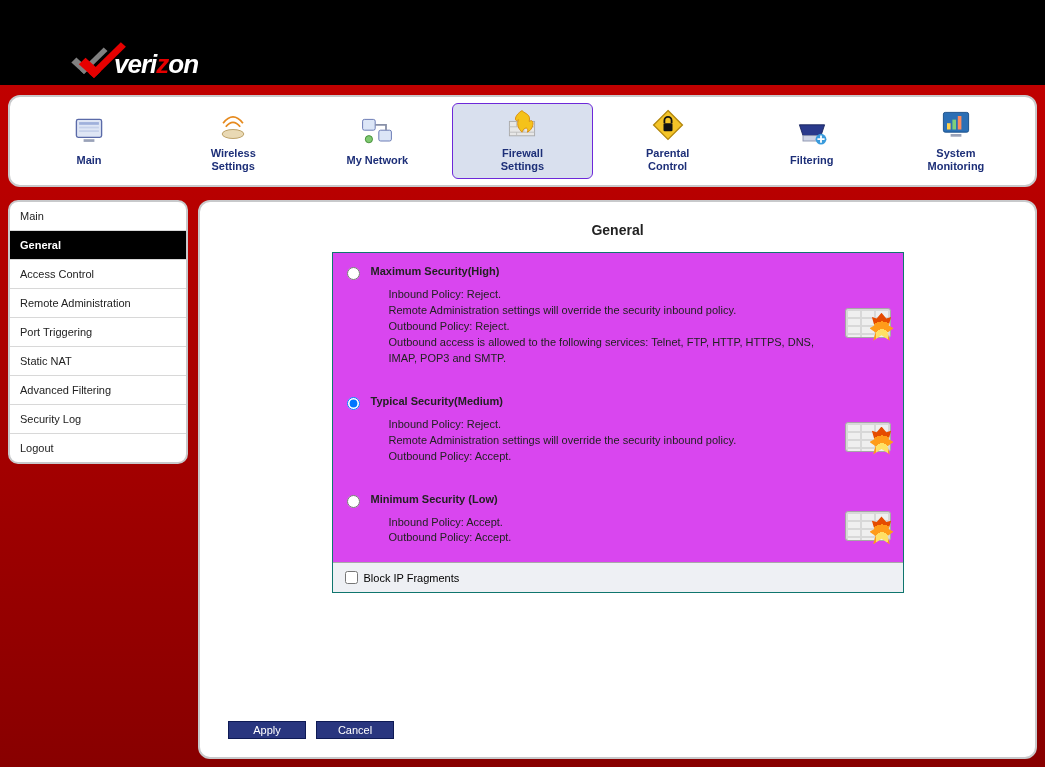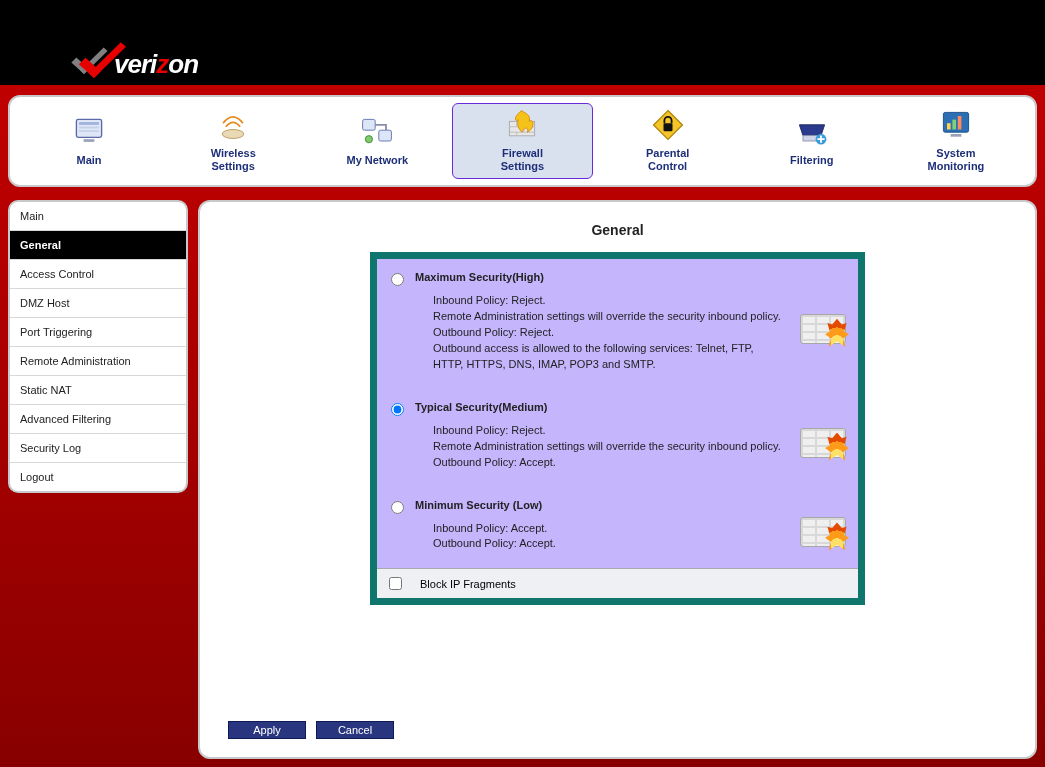--- a/index.html
+++ b/index.html
@@ -142,23 +142,23 @@
   }
   .panel-title {
     text-align: center;
     font-weight: bold;
     font-size: 14px;
     color: #222;
     margin-bottom: 14px;
   }
   .sec-table {
     align-self: center;
-    width: 495px;
-    border: 7px solid #0f766e;
-    background: #c4b5fd;
+    width: 572px;
+    border: 1px solid #0f766e;
+    background: #d946ef;
   }
   .sec-row {
     display: flex;
     padding: 12px 14px 16px;
     position: relative;
   }
   .sec-row + .sec-row {}
   .sec-radio-col {
     width: 24px;
     padding-top: 2px;
@@ -184,21 +184,21 @@
     top: 50%;
     transform: translateY(-10px);
     width: 46px; height: 34px;
   }
   .fragments-row {
     border-top: 1px solid #a9a9a9;
     background: #eef0f4;
     padding: 8px 12px;
     display: flex;
     align-items: center;
-    gap: 18px;
+    gap: 6px;
   }
   .buttons {
     margin-top: auto;
     display: flex;
     gap: 10px;
     padding-top: 24px;
   }
   .btn {
     background: #29367f;
     color: #fff;
@@ -324,23 +324,22 @@
         </span>
         <span class="nav-label">System
 Monitoring</span>
       </div>
     </div>
 
   <div class="sidebar" id="sidebar">
       <div class="side-item">Main</div>
       <div class="side-item active">General</div>
       <div class="side-item">Access Control</div>
-      <div class="side-item">DMZ Host</div>
+      <div class="side-item">Remote Administration</div>
       <div class="side-item">Port Triggering</div>
-      <div class="side-item">Remote Administration</div>
       <div class="side-item">Static NAT</div>
       <div class="side-item">Advanced Filtering</div>
       <div class="side-item">Security Log</div>
       <div class="side-item">Logout</div>
     </div>
 
   <div class="mainpanel">
     <div class="panel-title">General</div>
 
     <div class="sec-table" id="sec-table">

